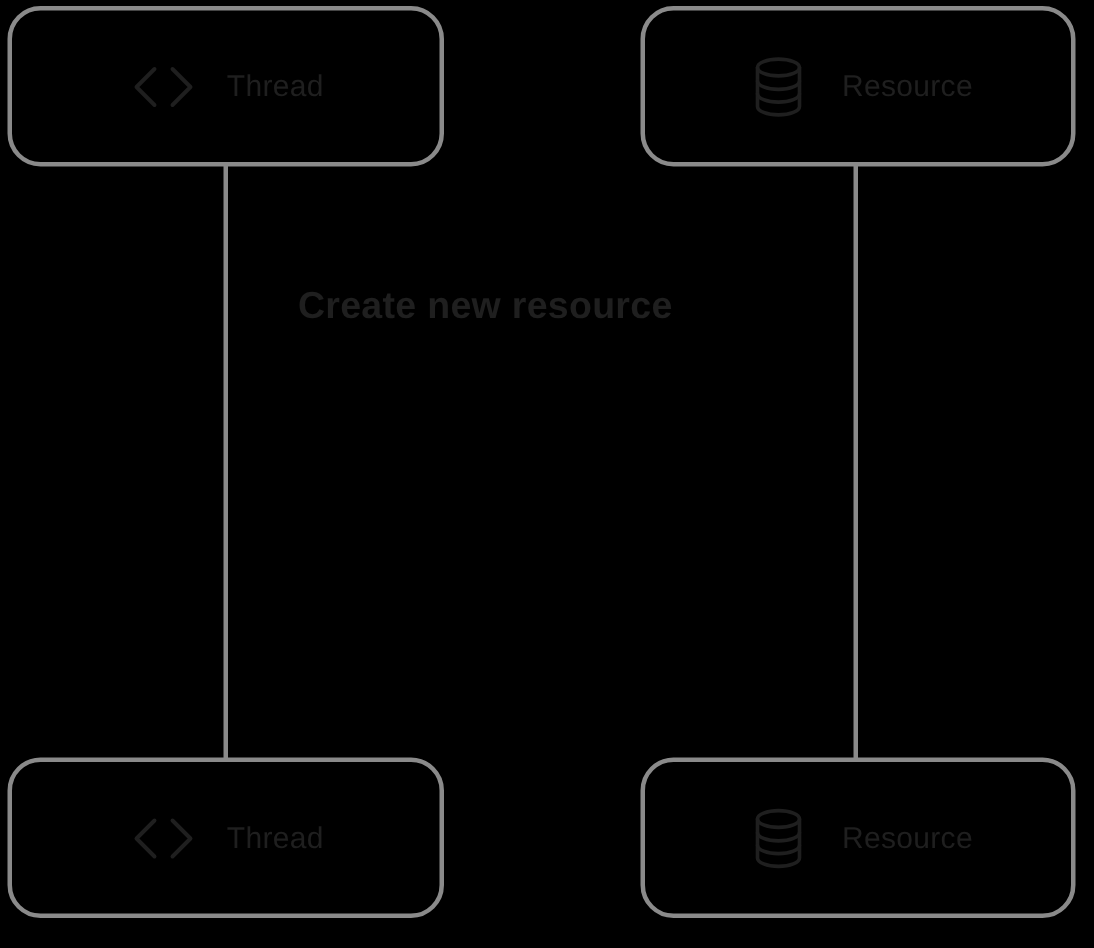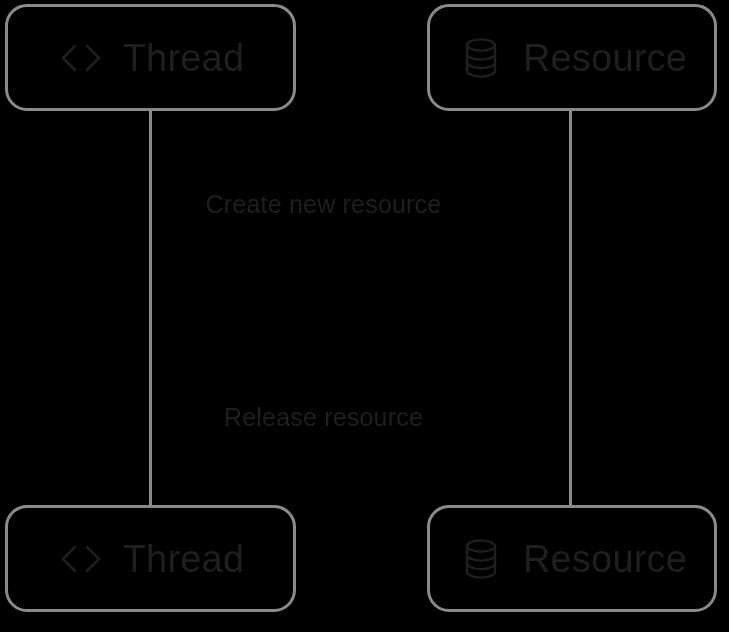--- a/index.html
+++ b/index.html
@@ -38,21 +38,21 @@
     align-items: center;
     justify-content: center;
     gap: 18px;
   }
   #node-thread-top     { left: 5px;   top: 4px;   width: 291px; height: 107px; }
   #node-resource-top   { left: 427px; top: 4px;   width: 290px; height: 107px; }
   #node-thread-bottom  { left: 5px;   top: 505px; width: 291px; height: 107px; }
   #node-resource-bottom{ left: 427px; top: 505px; width: 290px; height: 107px; }
 
   .node-label {
-    font-size: 38px;
+    font-size: 20px;
     font-weight: 400;
     color: #1f1f1f;
     letter-spacing: 0.2px;
     white-space: nowrap;
     line-height: 1;
   }
 
   .node-icon {
     display: flex;
     align-items: center;
@@ -63,21 +63,21 @@
   }
   .node-icon svg { display: block; }
 
   
   .message-label {
     position: absolute;
     left: 0;
     width: 647px;
     text-align: center;
     font-size: 25px;
-    font-weight: 400;
+    font-weight: 700;
     color: #1f1f1f;
     letter-spacing: 0.2px;
     white-space: nowrap;
     line-height: 1;
   }
   #message-0 { top: 192px; }
   #message-1 { top: 298px; }
   #message-2 { top: 405px; }
 </style>
 </head>
@@ -104,21 +104,20 @@
         <ellipse cx="18" cy="8" rx="14" ry="5.6"></ellipse>
         <path d="M4 8 L4 34 C4 37.1 10.3 39.6 18 39.6 C25.7 39.6 32 37.1 32 34 L32 8"></path>
         <path d="M4 17 C4 20.1 10.3 22.6 18 22.6 C25.7 22.6 32 20.1 32 17"></path>
         <path d="M4 25.5 C4 28.6 10.3 31.1 18 31.1 C25.7 31.1 32 28.6 32 25.5"></path>
       </svg>
     </span>
     <span class="node-label">Resource</span>
   </div>
 
   <div class="message-label" id="message-0">Create new resource</div>
-  <div class="message-label" id="message-2">Release resource</div>
 
   <div class="node" id="node-thread-bottom">
     <span class="node-icon">
       <svg width="44" height="32" viewBox="0 0 44 32" fill="none" stroke="#1f1f1f" stroke-width="2.6" stroke-linecap="round" stroke-linejoin="round">
         <polyline points="16,4 4,16 16,28"></polyline>
         <polyline points="28,4 40,16 28,28"></polyline>
       </svg>
     </span>
     <span class="node-label">Thread</span>
   </div>

